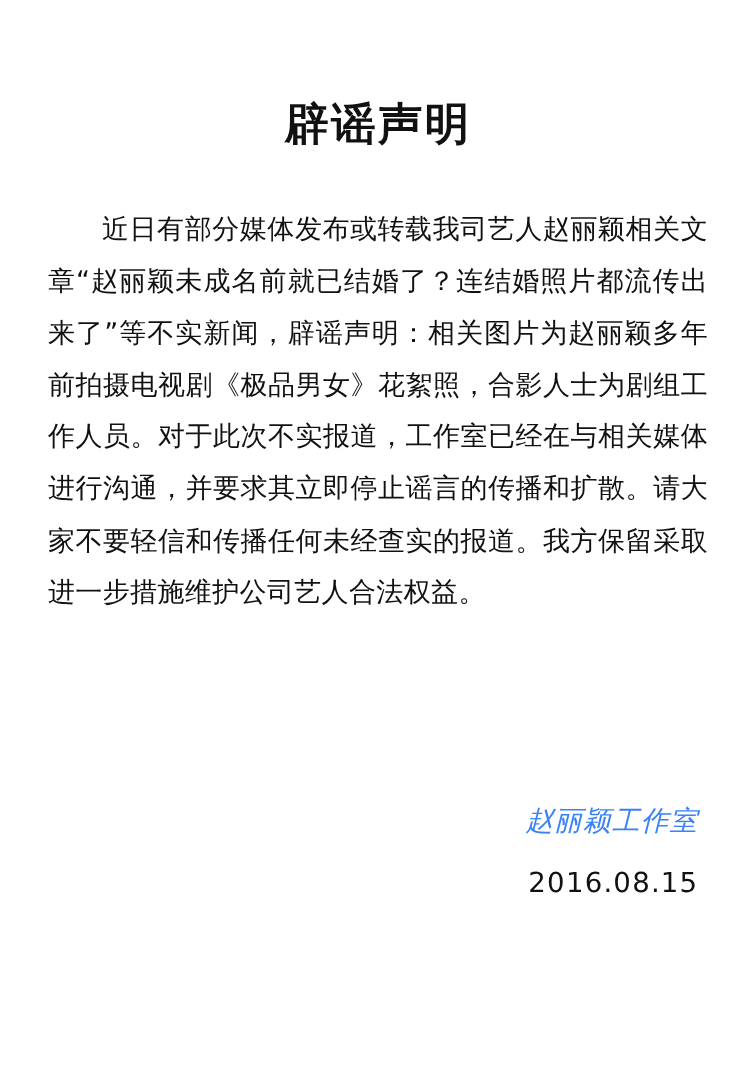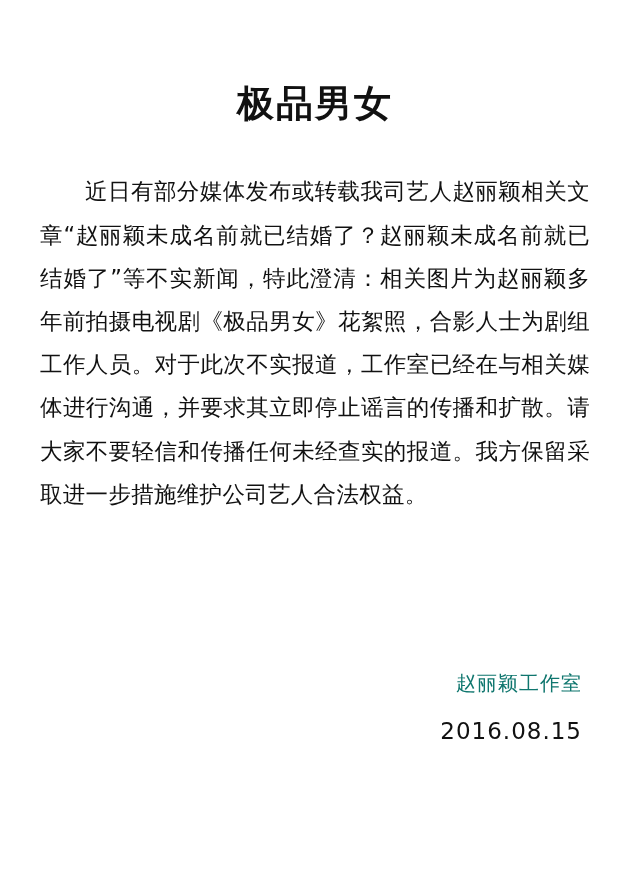--- a/index.html
+++ b/index.html
@@ -42,38 +42,39 @@
     text-indent: 2em;
     letter-spacing: 0.3px;
   }
   .signature-block {
     position: absolute;
     right: 48px;
     top: 666px;
     text-align: right;
   }
   .signature-name {
-    font-size: 20px;
+    font-size: 23px;
     line-height: 1.7;
-    color: #0f766e;
+    color: #3b82f6;
     letter-spacing: 1px;
+    font-style: italic;
   }
   .signature-date {
     font-size: 23px;
     line-height: 1.7;
     color: #111111;
     letter-spacing: 1px;
     margin-top: 12px;
   }
 </style>
 </head>
 <body>
 
 <div class="page">
-  <h1 class="statement-title">极品男女</h1>
+  <h1 class="statement-title">辟谣声明</h1>
 
-  <p class="statement-body">近日有部分媒体发布或转载我司艺人赵丽颖相关文章“赵丽颖未成名前就已结婚了？赵丽颖未成名前就已结婚了”等不实新闻，特此澄清：相关图片为赵丽颖多年前拍摄电视剧《极品男女》花絮照，合影人士为剧组工作人员。对于此次不实报道，工作室已经在与相关媒体进行沟通，并要求其立即停止谣言的传播和扩散。请大家不要轻信和传播任何未经查实的报道。我方保留采取进一步措施维护公司艺人合法权益。</p>
+  <p class="statement-body">近日有部分媒体发布或转载我司艺人赵丽颖相关文章“赵丽颖未成名前就已结婚了？连结婚照片都流传出来了”等不实新闻，辟谣声明：相关图片为赵丽颖多年前拍摄电视剧《极品男女》花絮照，合影人士为剧组工作人员。对于此次不实报道，工作室已经在与相关媒体进行沟通，并要求其立即停止谣言的传播和扩散。请大家不要轻信和传播任何未经查实的报道。我方保留采取进一步措施维护公司艺人合法权益。</p>
 
   <div class="signature-block">
     <div class="signature-name">赵丽颖工作室</div>
     <div class="signature-date">2016.08.15</div>
   </div>
 </div>
 
 </body></html>

